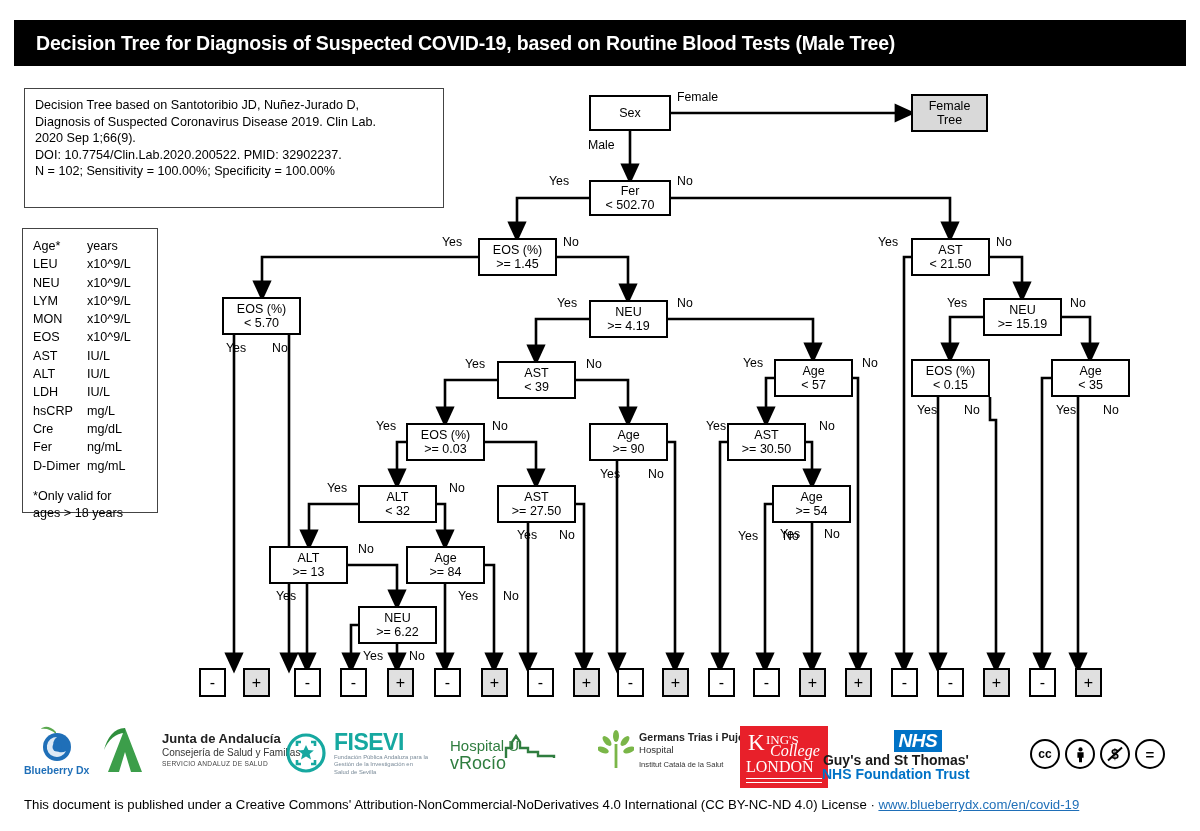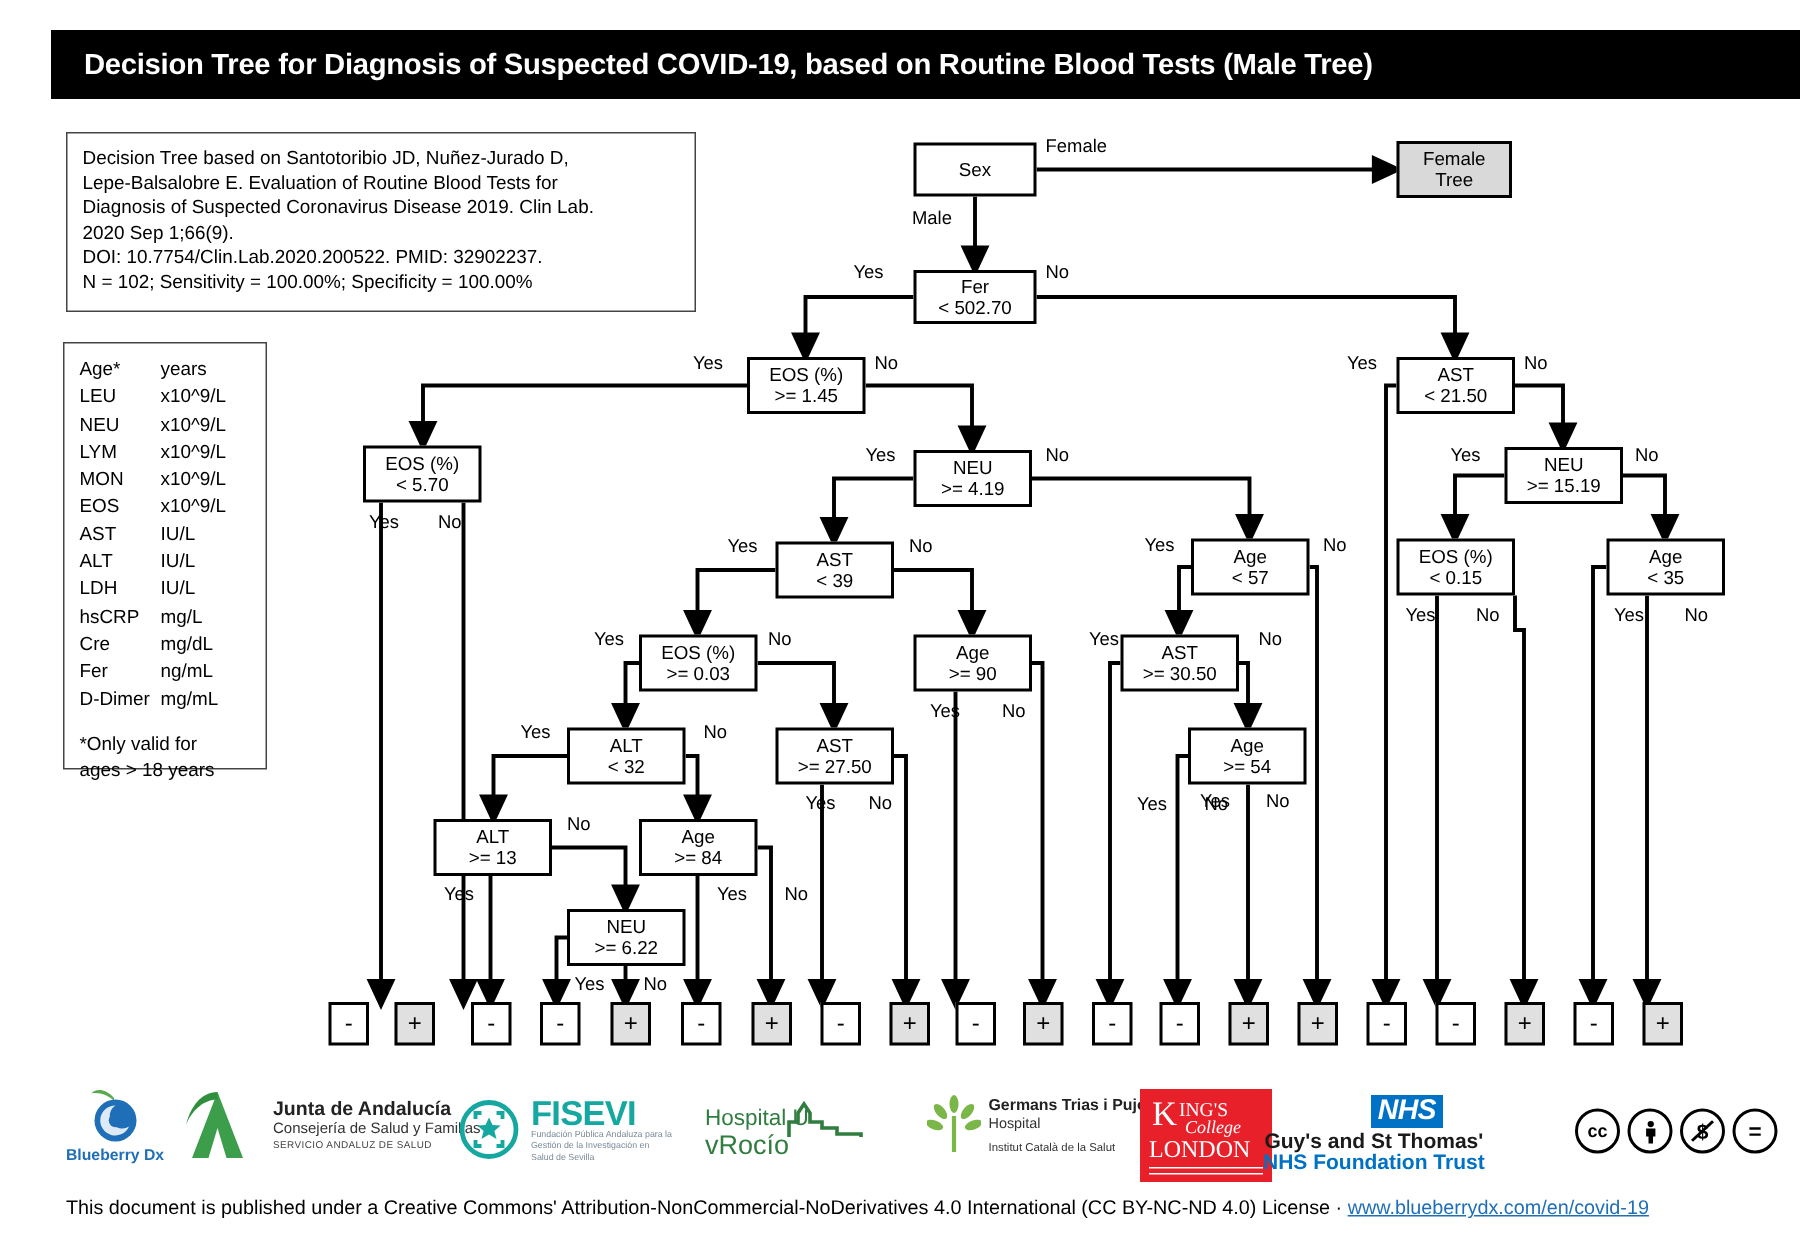--- a/index.html
+++ b/index.html
@@ -1,17 +1,17 @@
 <!DOCTYPE html>
 <html><head>
 <meta charset="utf-8">
 <style>
   html,body{margin:0;padding:0;background:#ffffff;}
   body{width:1200px;height:831px;font-family:"Liberation Sans",sans-serif;color:#000;overflow:hidden;}
-  #page{position:relative;width:1028px;height:831px;margin-left:20px;}
+  #page{position:relative;width:1028px;height:831px;}
 
   
   .titlebar{position:absolute;left:14px;top:20px;width:1172px;height:46px;background:#000;
             display:flex;align-items:center;padding-left:22px;box-sizing:border-box;}
   .titlebar span{color:#fff;font-size:19.5px;font-weight:bold;letter-spacing:-0.2px;}
 
   
   .infobox{position:absolute;border:1px solid #444;background:#fff;box-sizing:border-box;}
   #ref-box{left:24px;top:88px;width:420px;height:120px;padding:8px 10px;}
   #ref-box div{font-size:12.6px;line-height:16.6px;white-space:nowrap;}
@@ -72,21 +72,20 @@
 <body>
 
 <div id="page">
 
   <div class="titlebar">
     <span>Decision Tree for Diagnosis of Suspected COVID-19, based on Routine Blood Tests (Male Tree)</span>
   </div>
 
   <div class="infobox" id="ref-box">
       <div>Decision Tree based on Santotoribio JD, Nuñez-Jurado D,</div>
-      <div>Lepe-Balsalobre E. Evaluation of Routine Blood Tests for</div>
       <div>Diagnosis of Suspected Coronavirus Disease 2019. Clin Lab.</div>
       <div>2020 Sep 1;66(9).</div>
       <div>DOI: 10.7754/Clin.Lab.2020.200522. PMID: 32902237.</div>
       <div>N = 102; Sensitivity = 100.00%; Specificity = 100.00%</div>
     </div>
 
   <div class="infobox" id="legend-box">
       <div class="legrow">
         <span class="k">Age*</span>
         <span>years</span>
@@ -439,21 +438,21 @@
         <div class="gt-1">Germans Trias i Pujol</div>
         <div class="gt-2">Hospital</div>
         <div class="gt-3" style="margin-top:3px;">Institut Català de la Salut</div>
       </div>
     </div>
 
     <div class="logo" style="left:740px;top:14px;">
       <div class="kcl">
         <div style="position:absolute;left:8px;top:5px;font-size:23px;font-family:'Liberation Serif',serif;line-height:24px;">K</div>
         <div style="position:absolute;left:26px;top:7px;font-size:13px;font-family:'Liberation Serif',serif;line-height:13px;">ING'S</div>
-        <div style="position:absolute;left:30px;top:19px;font-size:12px;font-style:italic;font-family:'Liberation Serif',serif;line-height:12px;">College</div>
+        <div style="position:absolute;left:30px;top:19px;font-size:16px;font-style:italic;font-family:'Liberation Serif',serif;line-height:12px;">College</div>
         <div style="position:absolute;left:6px;top:33px;font-size:16px;font-family:'Liberation Serif',serif;line-height:16px;">LONDON</div>
         <div style="position:absolute;left:6px;bottom:5px;width:76px;border-top:1px solid #fff;border-bottom:1px solid #fff;height:3px;"></div>
       </div>
     </div>
 
     <div class="logo" style="left:822px;top:18px;flex-direction:column;align-items:center;">
       <div style="align-self:center;margin-left:44px;">
         <span class="nhsbox">NHS</span>
       </div>
       <div class="gst-1">Guy's and St Thomas'</div>

